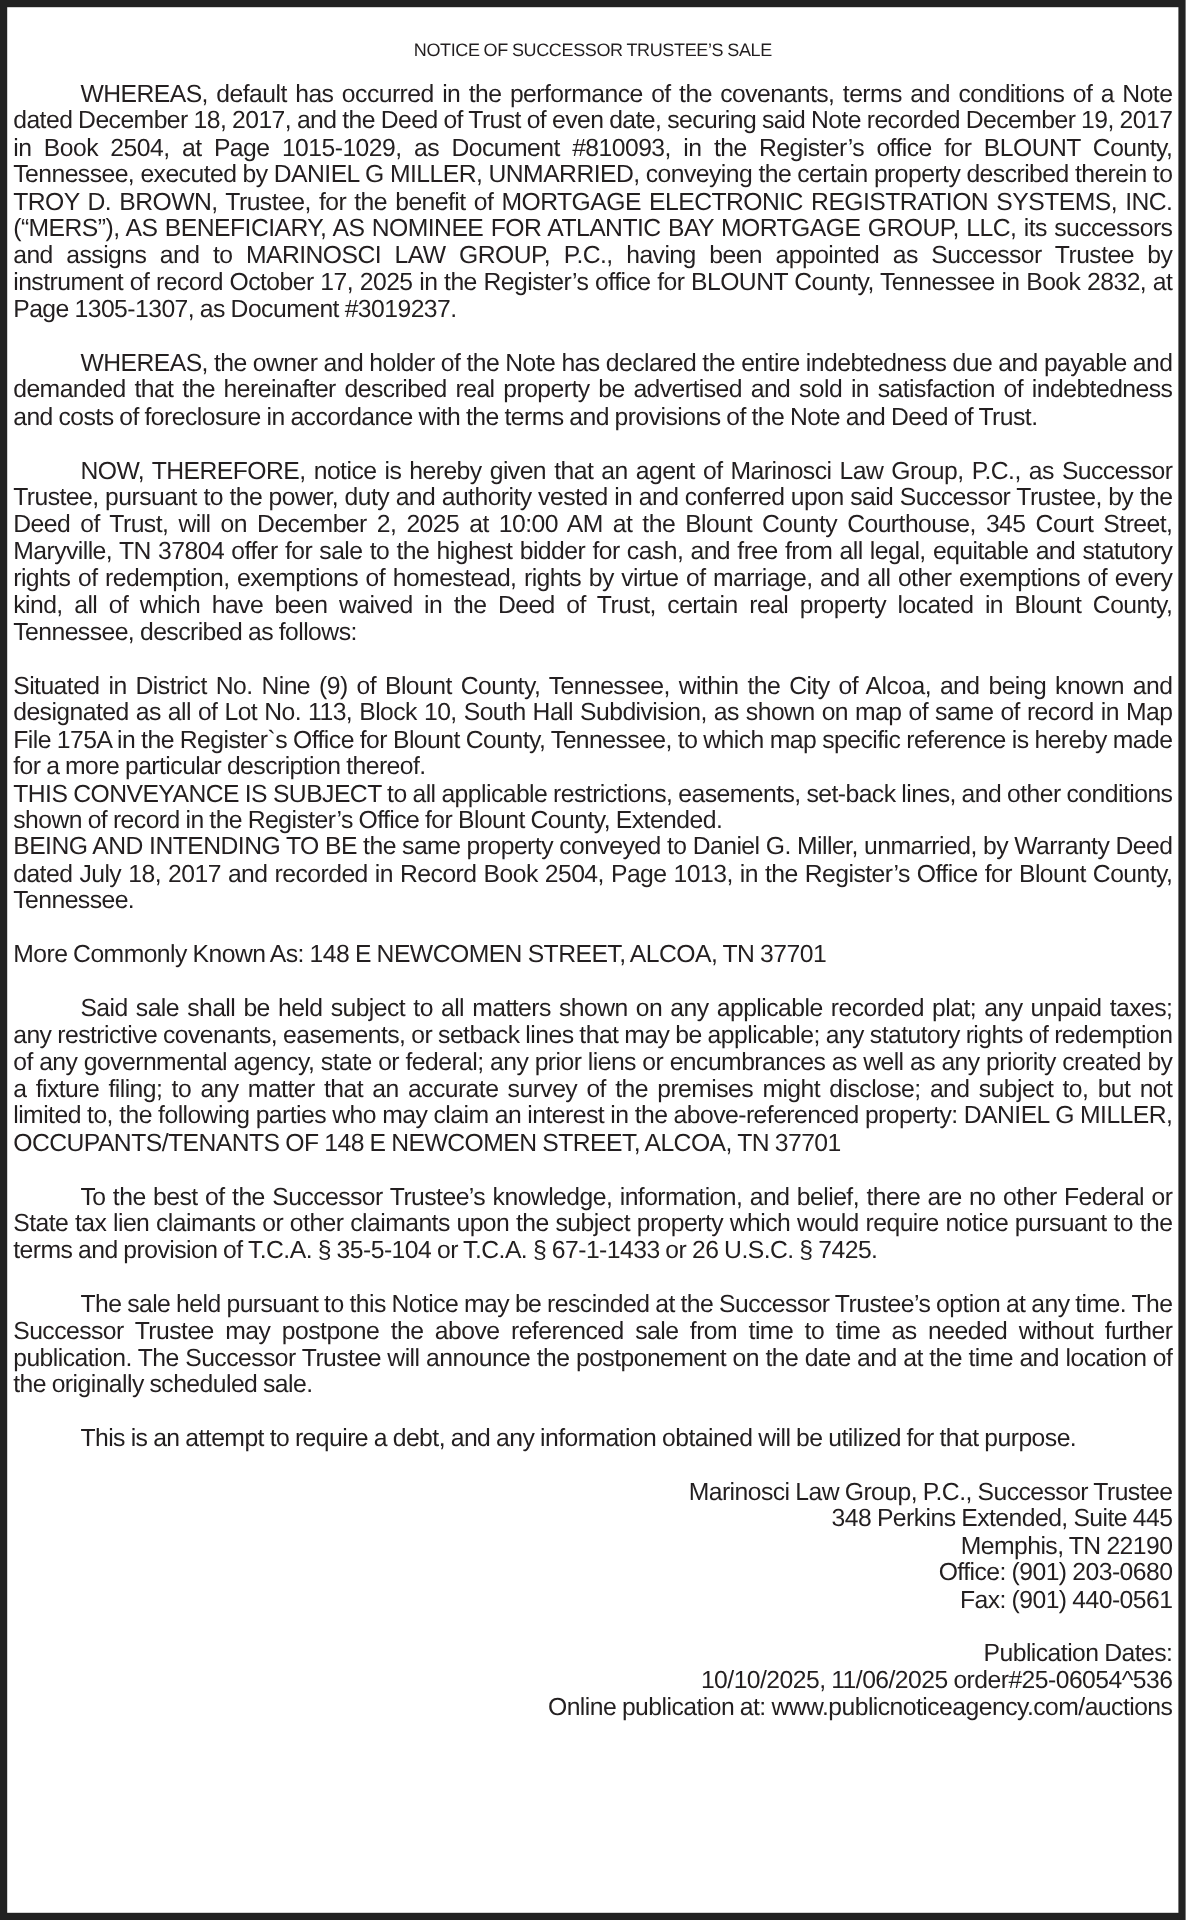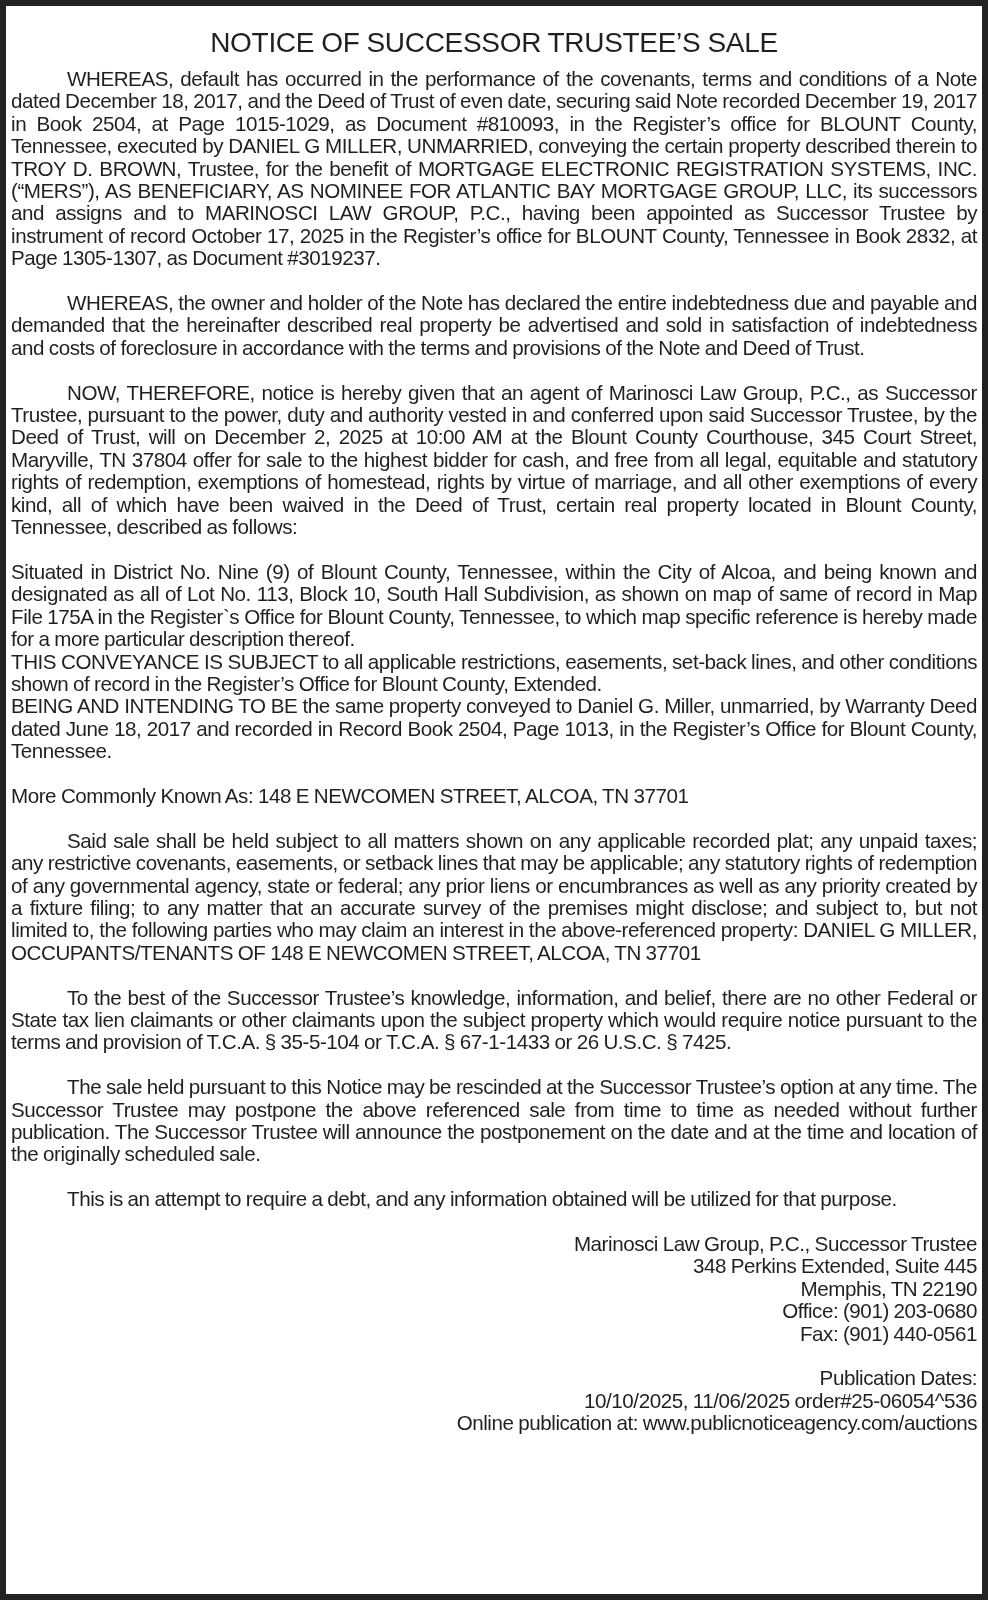--- a/index.html
+++ b/index.html
@@ -31,21 +31,21 @@
       font-family: "Liberation Sans", sans-serif;
       font-size: 20.6px;
       line-height: 22.4px;
       letter-spacing: -0.45px;
       word-spacing: -0.5px;
     }
     .title {
       text-align: center;
       margin: 0 0 12px 0;
       font-weight: normal;
-      font-size: 28px;
+      font-size: 15px;
       line-height: 26px;
       letter-spacing: -0.3px;
     }
     p {
       margin: 0;
       text-align: justify;
       text-align-last: left;
       hyphens: manual;
     }
     p.indent {
@@ -72,21 +72,21 @@
   <div class="gap"></div>
 
   <p class="indent">WHEREAS, the owner and holder of the Note has declared the entire indebtedness due and payable and demanded that the hereinafter described real property be advertised and sold in satis­faction of indebtedness and costs of foreclosure in accordance with the terms and provisions of the Note and Deed of Trust.</p>
   <div class="gap"></div>
 
   <p class="indent">NOW, THEREFORE, notice is hereby given that an agent of Marinosci Law Group, P.C., as Successor Trustee, pursuant to the power, duty and authority vested in and conferred upon said Successor Trustee, by the Deed of Trust, will on December 2, 2025 at 10:00 AM at the Blount County Courthouse, 345 Court Street, Maryville, TN 37804 offer for sale to the highest bidder for cash, and free from all legal, equitable and statutory rights of redemption, exemptions of homestead, rights by virtue of marriage, and all other exemptions of every kind, all of which have been waived in the Deed of Trust, certain real property located in Blount County, Tennessee, described as follows:</p>
   <div class="gap"></div>
 
   <p>Situated in District No. Nine (9) of Blount County, Tennessee, within the City of Alcoa, and being known and designated as all of Lot No. 113, Block 10, South Hall Subdivision, as shown on map of same of record in Map File 175A in the Register`s Office for Blount County, Tennessee, to which map specific reference is hereby made for a more particular description thereof.</p>
   <p>THIS CONVEYANCE IS SUBJECT to all applicable restrictions, easements, set-back lines, and other conditions shown of record in the Register’s Office for Blount County, Extended.</p>
-  <p>BEING AND INTENDING TO BE the same property conveyed to Daniel G. Miller, unmarried, by Warranty Deed dated June 18, 2017 and recorded in Record Book 2504, Page 1013, in the Register’s Office for Blount County, Tennessee.</p>
+  <p>BEING AND INTENDING TO BE the same property conveyed to Daniel G. Miller, unmarried, by Warranty Deed dated July 18, 2017 and recorded in Record Book 2504, Page 1013, in the Register’s Office for Blount County, Tennessee.</p>
   <div class="gap"></div>
 
   <p>More Commonly Known As: 148 E NEWCOMEN STREET, ALCOA, TN 37701</p>
   <div class="gap"></div>
 
   <p class="indent">Said sale shall be held subject to all matters shown on any applicable recorded plat; any unpaid taxes; any restrictive covenants, easements, or setback lines that may be applicable; any statutory rights of redemption of any governmental agency, state or federal; any prior liens or encumbrances as well as any priority created by a fixture filing; to any matter that an accurate survey of the premises might disclose; and subject to, but not limited to, the following parties who may claim an interest in the above-referenced property: DANIEL G MILLER, OCCUPANTS/TENANTS OF 148 E NEW­COMEN STREET, ALCOA, TN 37701</p>
   <div class="gap"></div>
 
   <p class="indent">To the best of the Successor Trustee’s knowledge, information, and belief, there are no other Federal or State tax lien claimants or other claimants upon the subject property which would require notice pursuant to the terms and provision of T.C.A. § 35-5-104 or T.C.A. § 67-1-1433 or 26 U.S.C. § 7425.</p>
   <div class="gap"></div>

